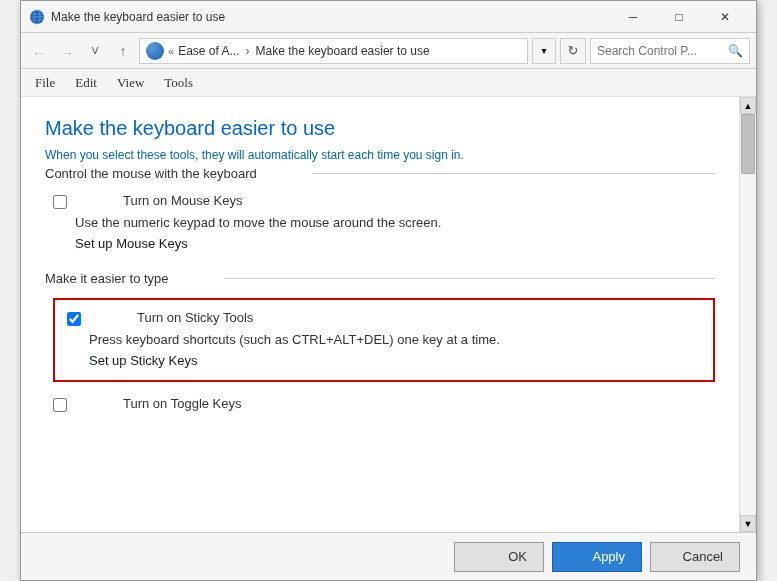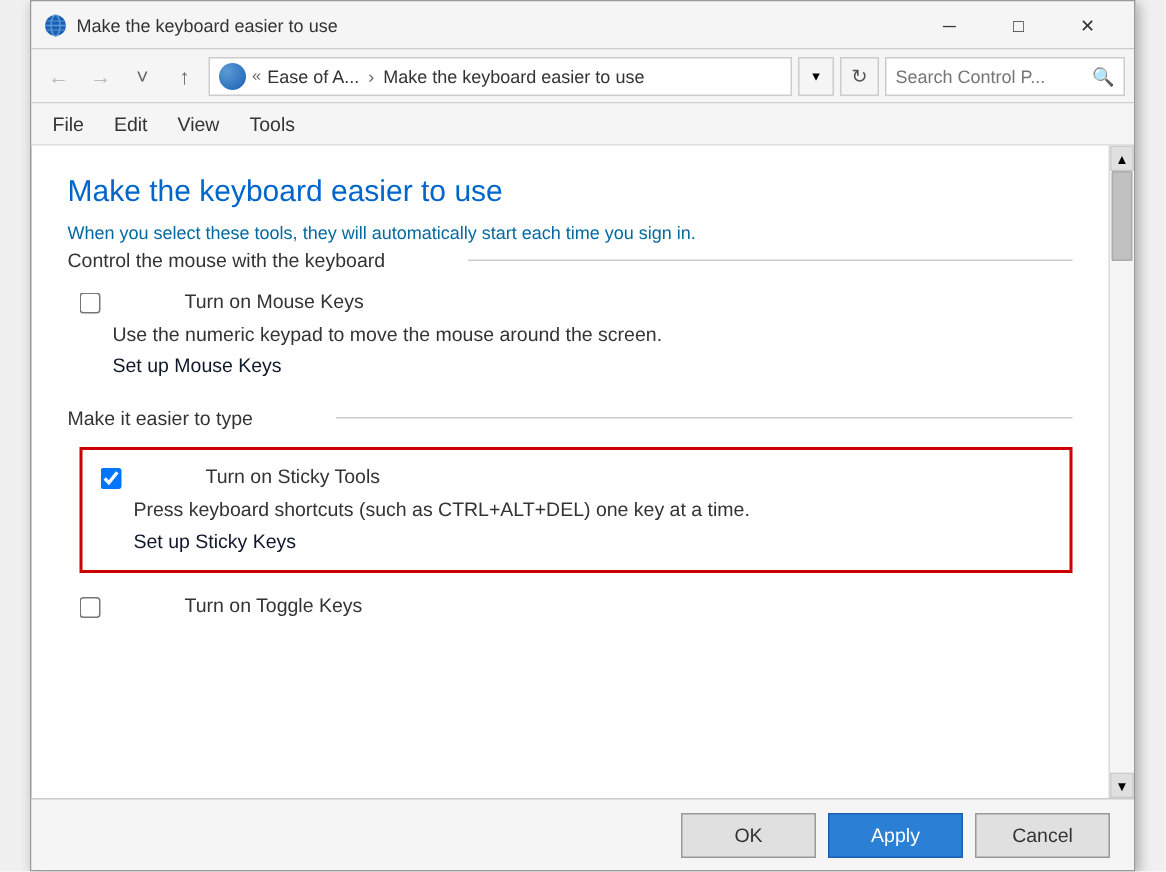--- a/index.html
+++ b/index.html
@@ -157,20 +157,21 @@
       align-items: center;
       height: 28px;
       padding: 0 4px;
     }
     .menu-item {
       padding: 4px 10px;
       font-size: 13px;
       color: #333;
       cursor: pointer;
       border-radius: 2px;
+      font-family: Liberation Serif, serif;
     }
 
     
     .content-area {
       display: flex;
       flex: 1;
       overflow: hidden;
     }
     .content-scroll {
       flex: 1;
@@ -298,20 +299,21 @@
     }
     .bottom-btn {
       min-width: 90px;
       height: 30px;
       border: 1px solid #999;
       background: #e0e0e0;
       cursor: pointer;
       font-size: 13px;
       color: #333;
       padding: 0 16px;
+      text-align: right;
     }
     .bottom-btn.primary {
       background: #2b7fd4;
       color: #fff;
       border: 1px solid #1a5fb4;
     }
   </style>
 </head>
 <body>
 

